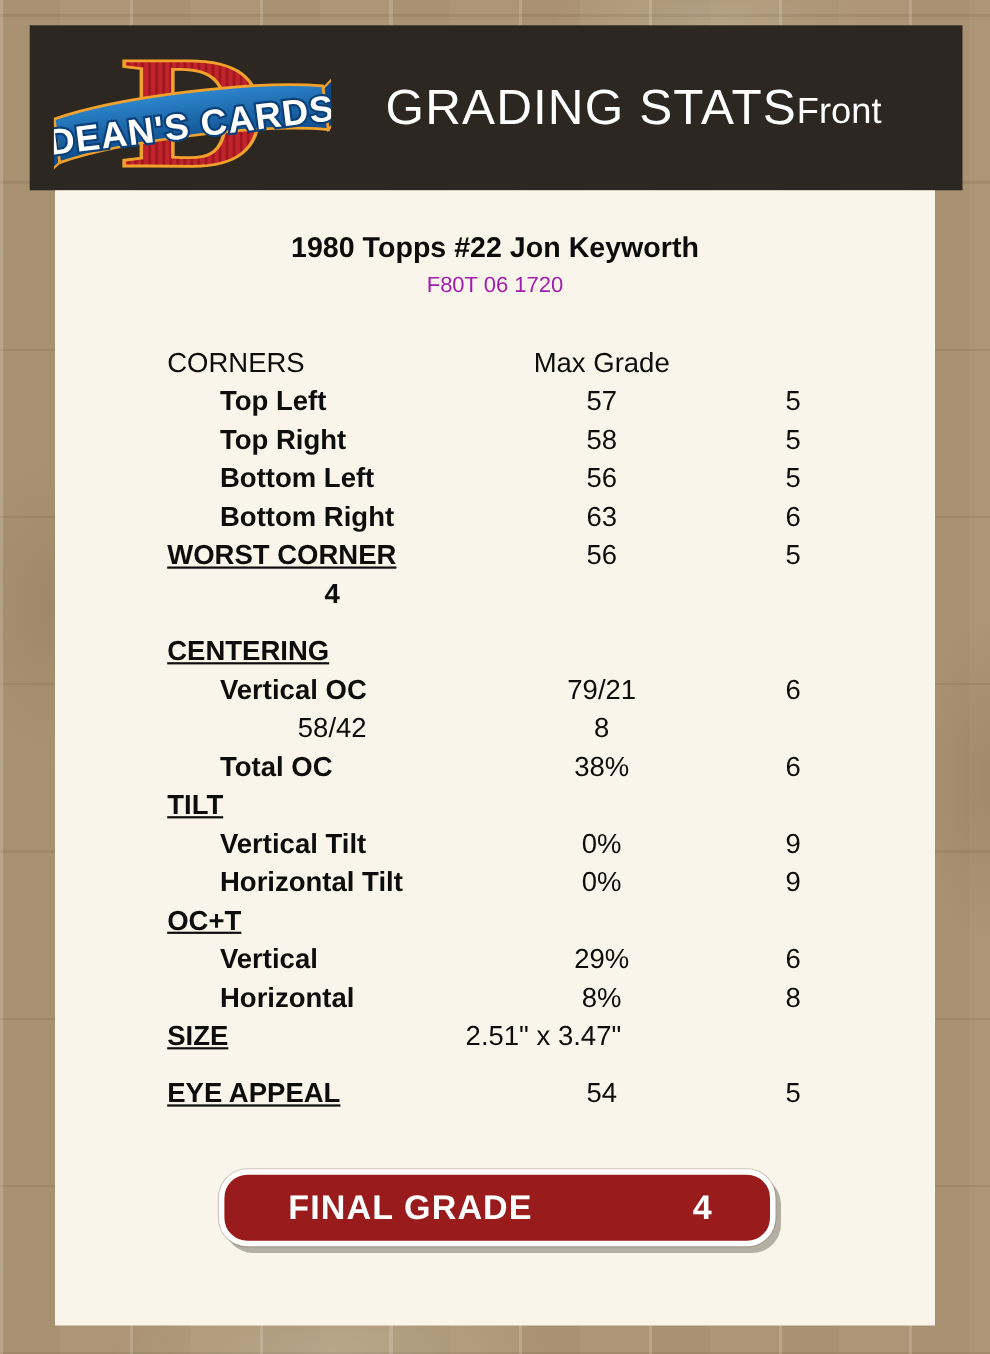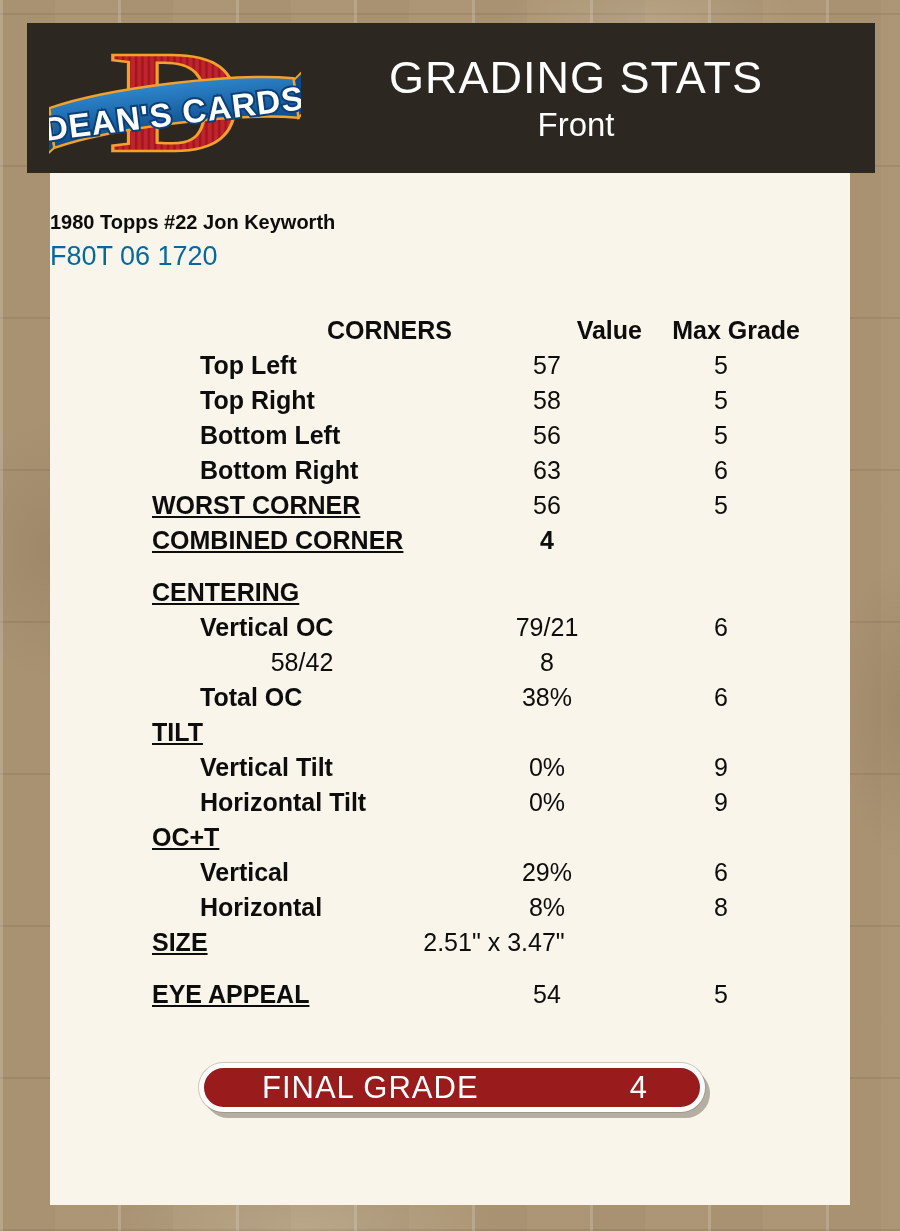--- a/index.html
+++ b/index.html
@@ -18,54 +18,54 @@
   .blob3{left:100px;top:1150px;width:400px;height:160px;background:radial-gradient(closest-side,rgba(250,245,234,0.18),rgba(250,245,234,0));}
   .blob4{left:500px;top:-40px;width:300px;height:120px;background:radial-gradient(closest-side,rgba(250,245,234,0.14),rgba(250,245,234,0));}
 
   .header{
     position:absolute;left:27px;top:23px;width:848px;height:150px;
     background:#2d2721;
   }
   .logo{position:absolute;left:22px;top:6px;width:252px;height:146px;}
   .header-titles{
     position:absolute;left:300px;right:50px;top:0;height:150px;
-    display:flex;flex-direction:column;align-items:center;justify-content:center;
+    display:flex;align-items:center;justify-content:center;
     color:#ffffff;text-align:center;
   }
   .grading-stats{font-size:45px;letter-spacing:1px;line-height:1.1;font-weight:normal;}
   .front-label{font-size:33px;margin-top:6px;line-height:1.05;}
 
   .panel{
     position:absolute;left:50px;top:173px;width:800px;height:1032px;
     background:#faf5ea;
   }
-  .card-title{margin:38px 0 0 0;font-size:20px;font-weight:bold;color:#0c0c0c;line-height:1.15;}
-  .card-code{margin:7px 0 0 0;font-size:27px;color:#0369a1;line-height:1.15;}
+  .card-title{margin:38px 0 0 0;text-align:center;font-size:26px;font-weight:bold;color:#0c0c0c;line-height:1.15;}
+  .card-code{margin:7px 0 0 0;text-align:center;font-size:20px;color:#a21caf;line-height:1.15;}
 
   .grades{position:absolute;left:102px;top:140px;width:648px;}
   .grow{display:grid;grid-template-columns:300px 190px 158px;height:35px;align-items:center;}
   .grow .label{font-size:25px;color:#0d0d0d;white-space:nowrap;font-weight:bold;}
   .grow .value,.grow .max{font-size:25px;color:#0d0d0d;text-align:center;white-space:nowrap;}
   .grow .bold{font-weight:bold;text-decoration:underline;}
   .grow .indent{padding-left:48px;}
-  .hdr .label,.hdr .value,.hdr .max{font-weight:bold;text-align:right;}
+  .hdr .label,.hdr .value,.hdr .max{font-weight:normal;}
   .grade-red{color:#8e1a1a;font-weight:bold;}
   .shift-left{transform:translateX(-53px);}
   .spacer{height:17px;}
 
   .final-grade-btn{
-    position:absolute;left:199px;top:1063px;width:506px;height:49px;
+    position:absolute;left:199px;top:1063px;width:506px;height:70px;
     box-sizing:border-box;
     background:#9a1b1b;
     border:5px solid #ffffff;
     border-radius:26px;
     box-shadow:5px 6px 0 rgba(124,117,104,0.55), 0 0 0 1px rgba(150,140,125,0.45);
     display:flex;align-items:center;justify-content:space-between;
     padding:0 52px 0 58px;
-    color:#ffffff;font-weight:normal;font-size:31px;letter-spacing:1px;
+    color:#ffffff;font-weight:bold;font-size:31px;letter-spacing:1px;
     cursor:pointer;
   }
 </style>
 </head>
 <body>
 
 <div class="screen">
   <div class="bg-blob blob1"></div>
   <div class="bg-blob blob2"></div>
   <div class="bg-blob blob3"></div>
@@ -99,21 +99,20 @@
     </div>
   </div>
 
   <div class="panel">
     <div class="card-title">1980 Topps #22 Jon Keyworth</div>
     <div class="card-code">F80T 06 1720</div>
 
     <div class="grades">
       <div class="grow hdr">
         <div class="label">CORNERS</div>
-        <div class="value">Value</div>
         <div class="max">Max Grade</div>
       </div>
       <div id="grades-body">
           <div class="grow">
     <div class="label indent">Top Left</div>
     <div class="value">57</div>
     <div class="max">5</div>
   </div>
           <div class="grow">
     <div class="label indent">Top Right</div>
@@ -129,21 +128,20 @@
     <div class="label indent">Bottom Right</div>
     <div class="value">63</div>
     <div class="max">6</div>
   </div>
           <div class="grow">
     <div class="label bold">WORST CORNER</div>
     <div class="value">56</div>
     <div class="max">5</div>
   </div>
           <div class="grow">
-    <div class="label bold">COMBINED CORNER</div>
     <div class="max grade-red">4</div>
   </div>
           <div class="spacer"></div>
           <div class="grow">
     <div class="label bold">CENTERING</div>
     <div class="value"></div>
     <div class="max"></div>
   </div>
           <div class="grow">
     <div class="label indent">Vertical OC</div>

